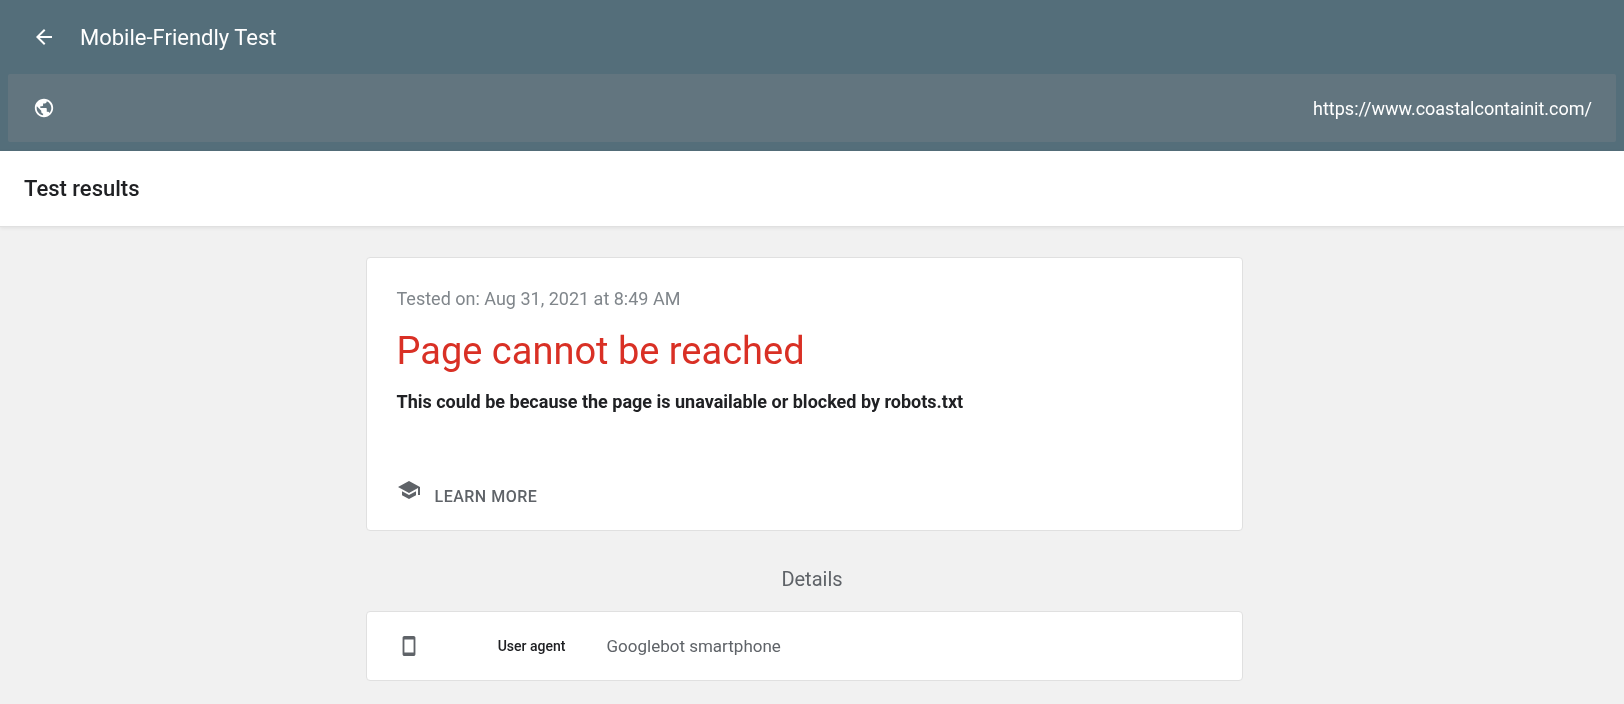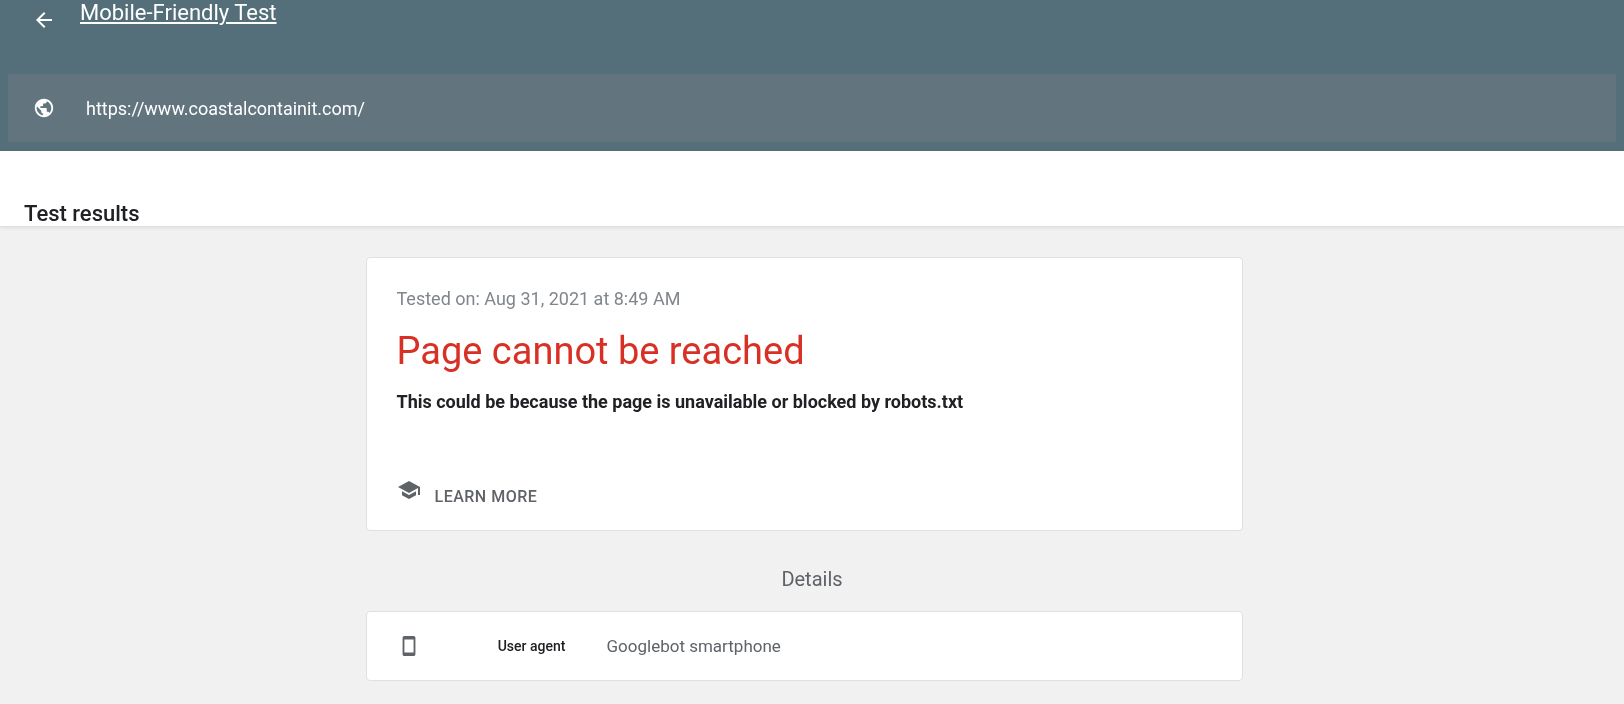--- a/index.html
+++ b/index.html
@@ -10,23 +10,22 @@
     body {
       font-family: Roboto, "Helvetica Neue", Arial, sans-serif;
       background: #f1f1f1;
       color: #202124;
     }
     .header {
       background: #546e7a;
       color: #fff;
       height: 74px;
       display: flex;
-      align-items: flex-start;
+      align-items: center;
       padding: 0 24px;
-      text-decoration: underline;
     }
     .back-btn {
       width: 40px;
       height: 40px;
       display: flex;
       align-items: center;
       justify-content: center;
       margin-right: 16px;
       cursor: pointer;
       border-radius: 50%;
@@ -38,20 +37,21 @@
       color: #fff;
     }
     .urlbar {
       background: #62757f;
       height: 68px;
       display: flex;
       align-items: center;
       padding: 0 24px;
       margin: 0 8px 8px 8px;
       border-radius: 2px;
+      justify-content: space-between;
     }
     .globe-icon { 
       width: 24px; 
       height: 24px; 
       margin-right: 30px;
       display:flex;
       align-items:center;
       justify-content:center;
     }
     .globe-icon svg { fill: #fff; }
@@ -61,21 +61,21 @@
       font-weight: 400;
     }
     .header-wrap {
       background: #546e7a;
       padding-bottom: 1px;
     }
     .tabs-bar {
       background: #fff;
       height: 76px;
       display: flex;
-      align-items: flex-end;
+      align-items: center;
       padding: 0 24px;
       border-bottom: 1px solid #e0e0e0;
       box-shadow: 0 1px 4px rgba(0,0,0,0.08);
     }
     .tab-label {
       font-size: 22px;
       font-weight: 500;
       color: #202124;
     }
     .main {

